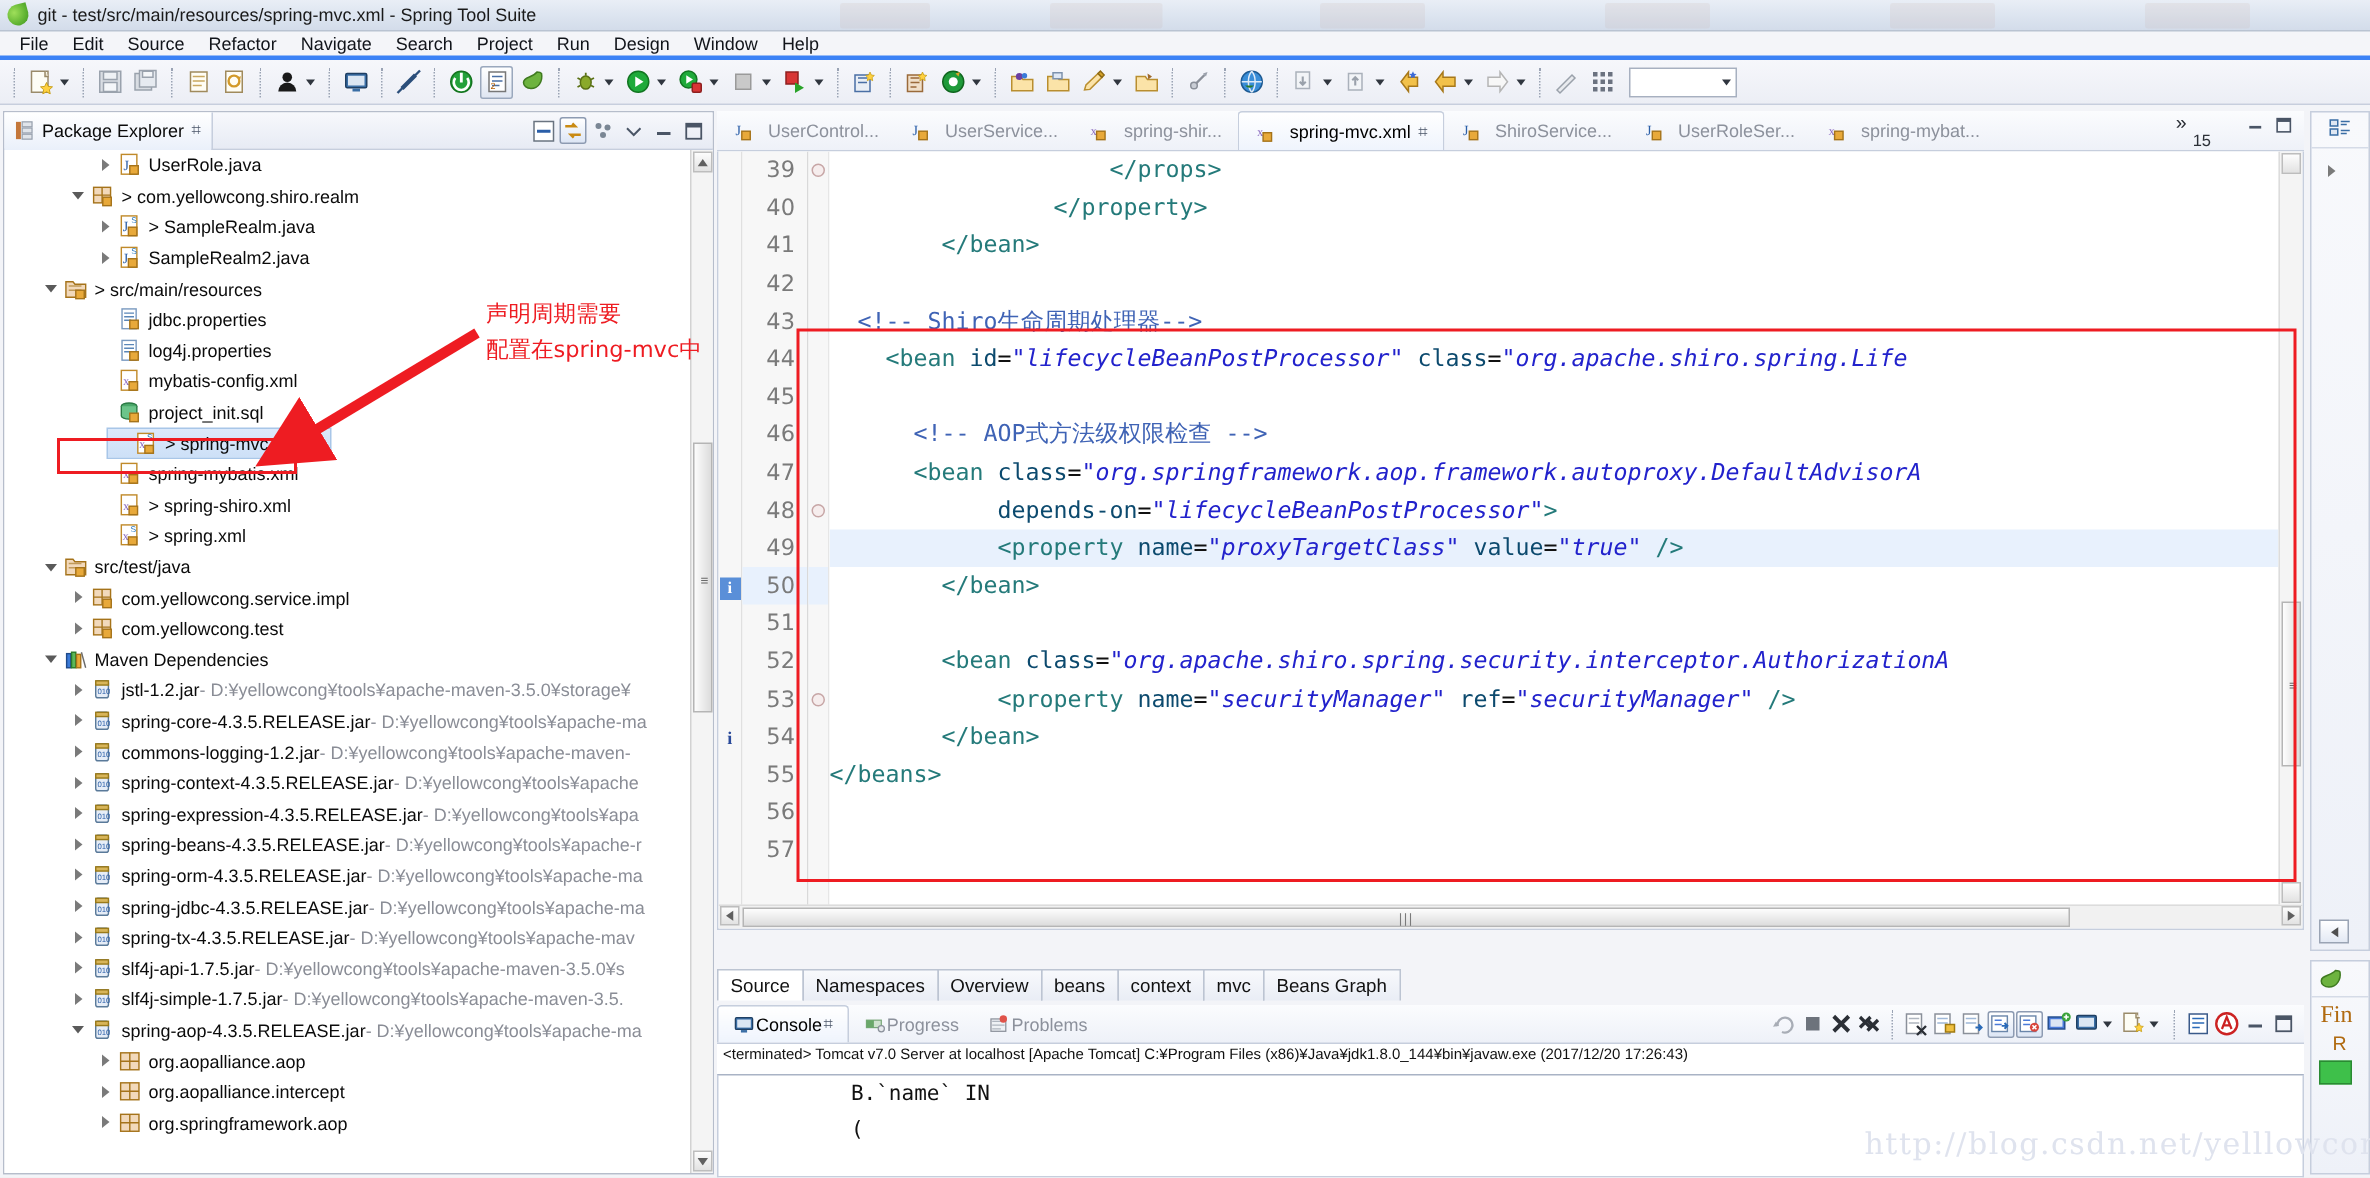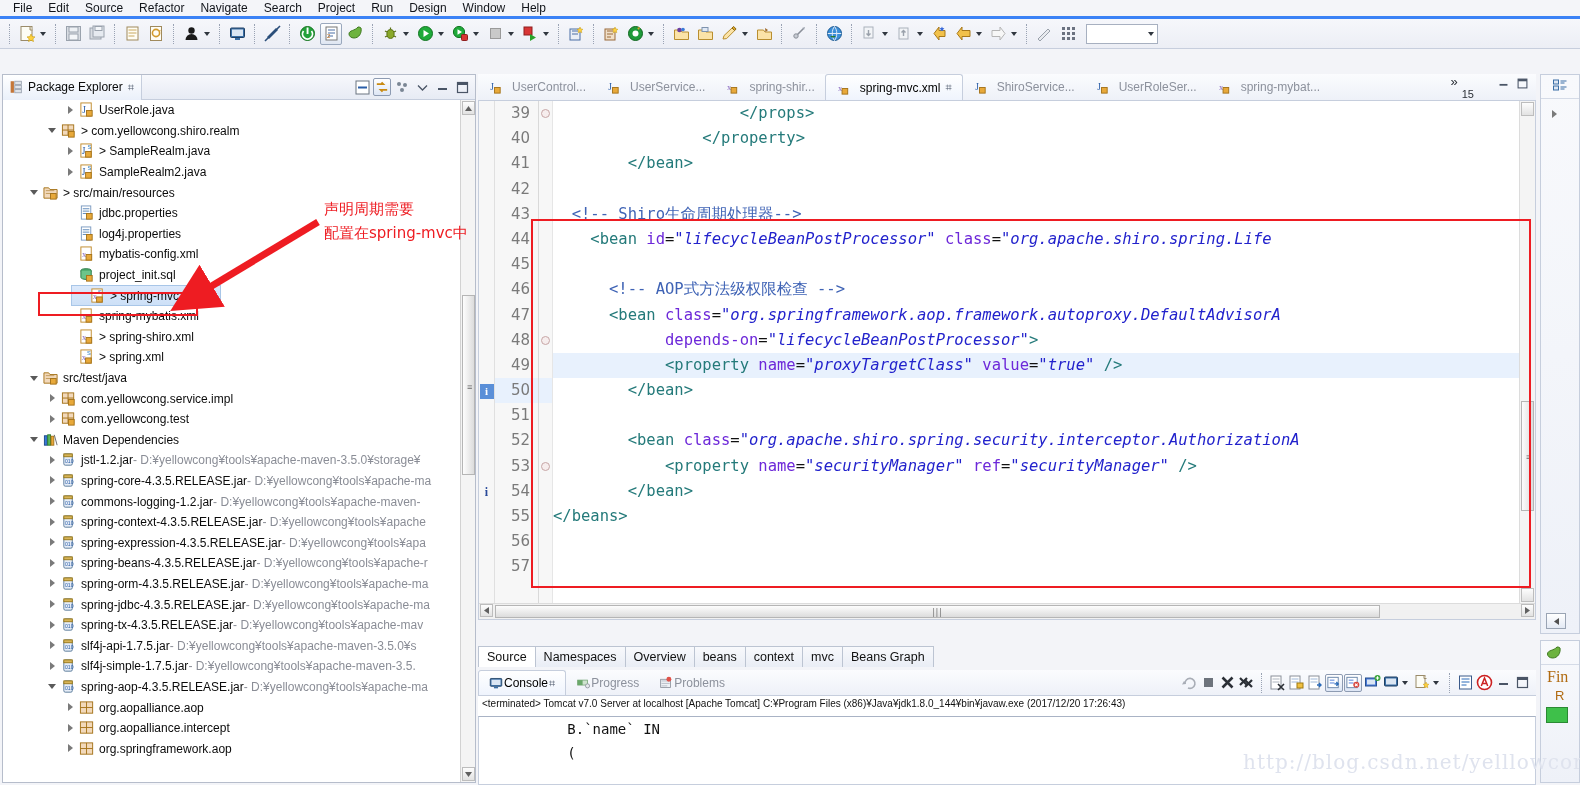--- a/index.html
+++ b/index.html
@@ -130,21 +130,21 @@
   .gutter-anno { position:absolute; left:0; top:0; bottom:0; width:16px; background:#f7f7f7; border-right:1px solid #e0e0e0;}
   .gutter-num  { position:absolute; left:16px; top:0; bottom:0; width:44px; background:#f7f7f7; border-right:1px solid #d9d9d9;}
   .gutter-fold { position:absolute; left:60px; top:0; bottom:0; width:14px; background:#f7f7f7; border-right:1px solid #e6e6e6;}
   .codearea { position:absolute; left:74px; top:0; right:16px; bottom:16px; overflow:hidden; background:#fff; }
 
   .cl { height: 25.2px; line-height: 25.2px; white-space:pre;
         font-family: "DejaVu Sans Mono", monospace; font-size: 15.5px; }
   .ln { text-align:right; padding-right:8px; color:#7a7a7a;
         font-family: "DejaVu Sans", sans-serif; font-size:15px; }
   .tag  { color:#247a7a; }
-  .attr { color:#6d28d9; }
+  .attr { color:#0c4a6e; }
   .val  { color:#2222cc; font-style: italic; }
   .cmt  { color:#3f63b5; }
   .eq   { color:#111; }
   .hl   { background:#e8f1fd; }
 
   .redbox { position:absolute; border:2.5px solid #ee1c22; pointer-events:none; }
 
   .hscroll { position:absolute; left:0; right:0; bottom:0; height:16px;
              background:#f1f1f1; border-top:1px solid #dcdcdc; }
   .hthumb  { position:absolute; top:1px; height:13px; background:linear-gradient(180deg,#fdfdfd,#dcdcdc);
@@ -186,20 +186,30 @@
                font-family:"DejaVu Sans", sans-serif; white-space:nowrap; }
   .watermark { position:absolute; color:#dfe3ee; font-size:20px;
                font-family:"DejaVu Serif", serif; white-space:nowrap; letter-spacing:1px; }
   svg.arrow-layer { position:absolute; left:0; top:0; pointer-events:none; }
 </style>
 </head>
 <body>
 
 <div id="app">
 
+  <div class="titlebar">
+    <div class="tb-ghost" style="left:560px;width:60px;"></div>
+    <div class="tb-ghost" style="left:700px;width:75px;"></div>
+    <div class="tb-ghost" style="left:880px;width:70px;"></div>
+    <div class="tb-ghost" style="left:1070px;width:70px;"></div>
+    <div class="tb-ghost" style="left:1260px;width:70px;"></div>
+    <div class="tb-ghost" style="left:1430px;width:70px;"></div>
+    <div class="sts-leaf"></div>
+    <span class="tt">git - test/src/main/resources/spring-mvc.xml - Spring Tool Suite</span>
+  </div>
 
   <div class="menubar">
     <div class="mi">File</div>
     <div class="mi">Edit</div>
     <div class="mi">Source</div>
     <div class="mi">Refactor</div>
     <div class="mi">Navigate</div>
     <div class="mi">Search</div>
     <div class="mi">Project</div>
     <div class="mi">Run</div>

